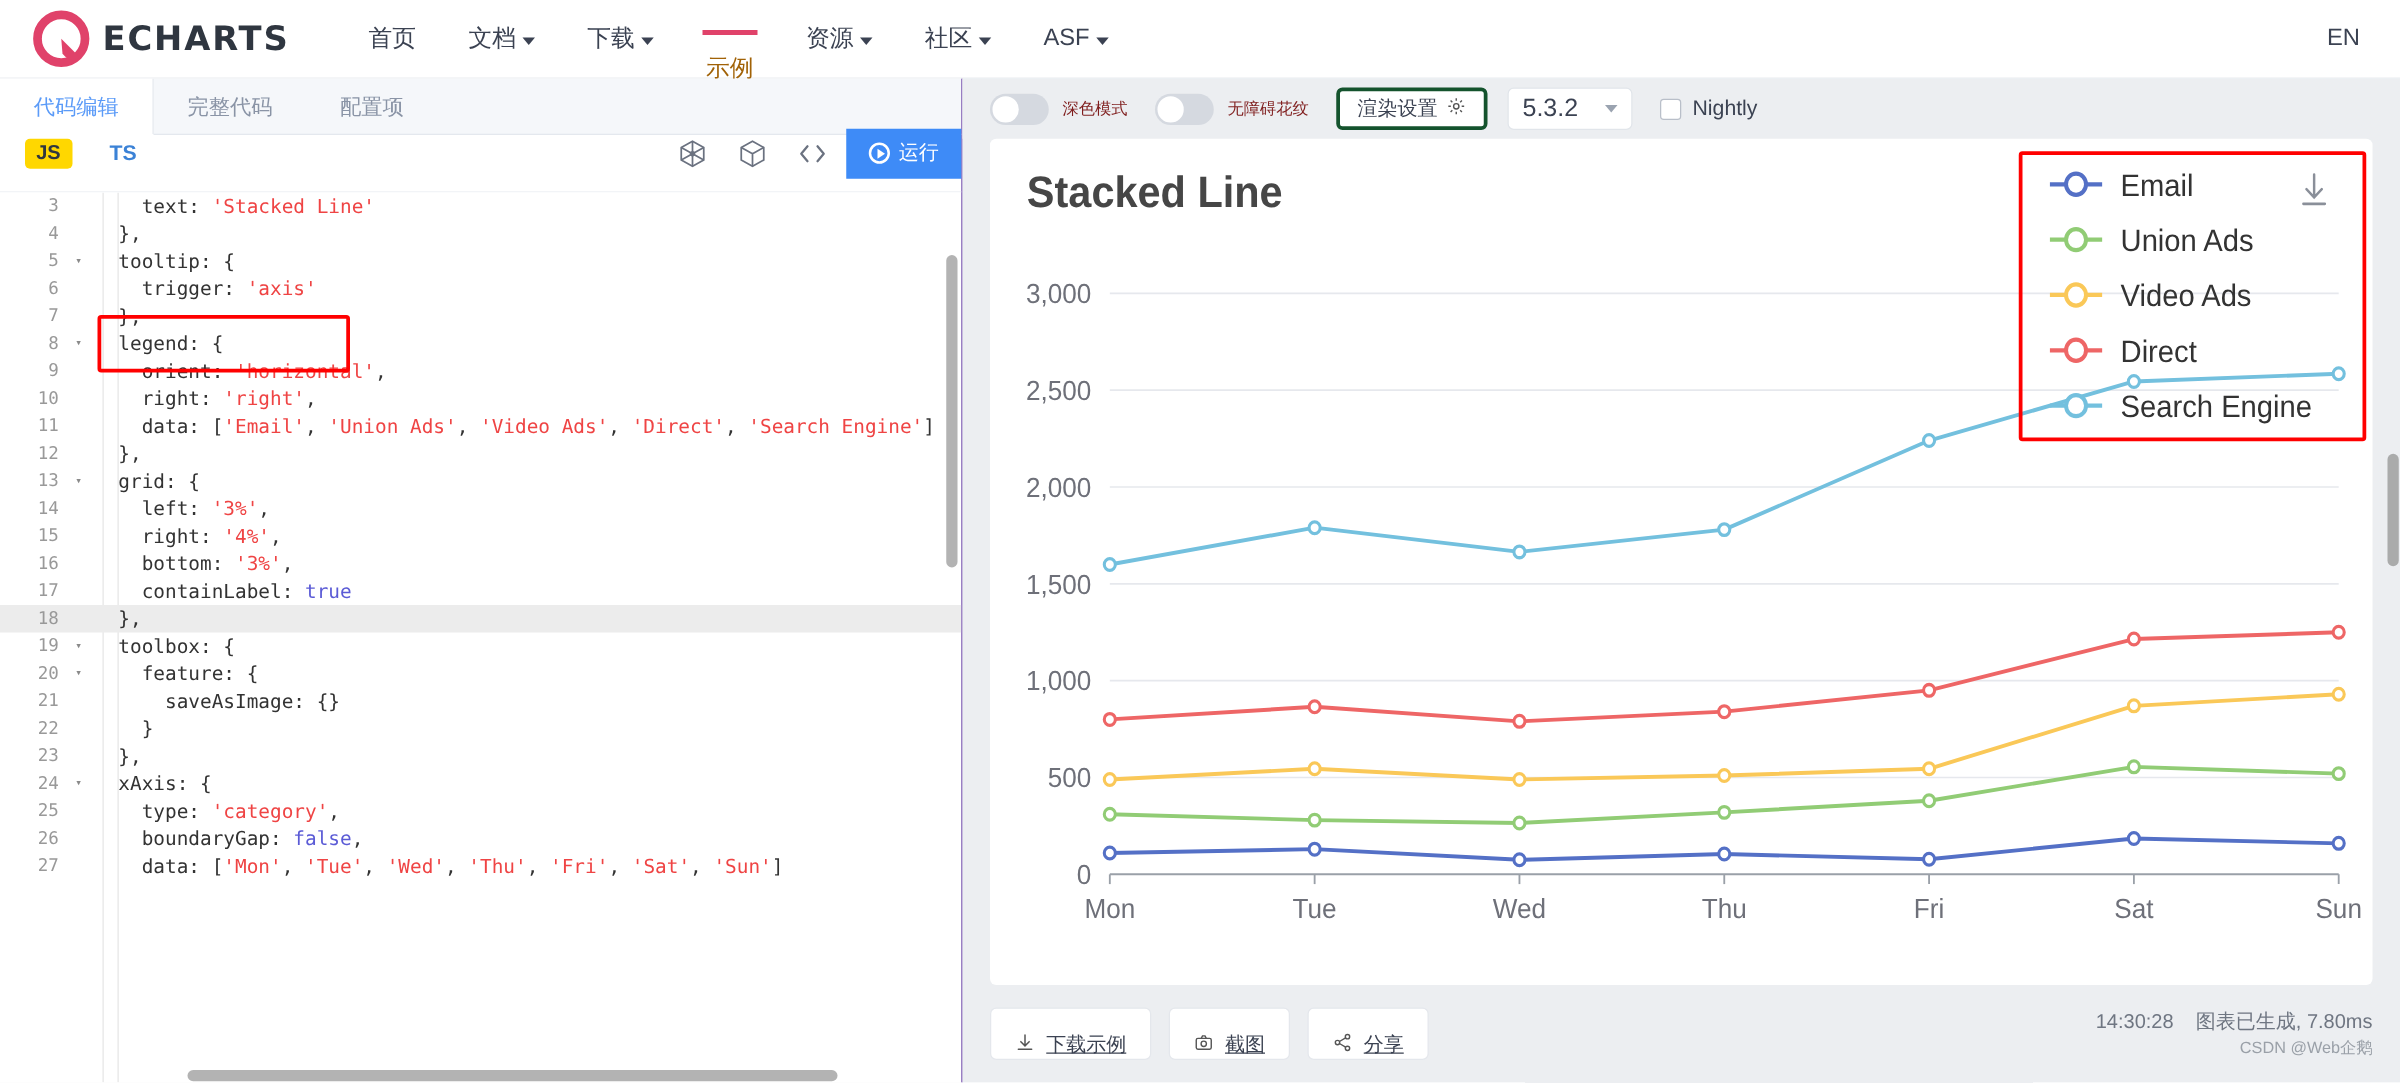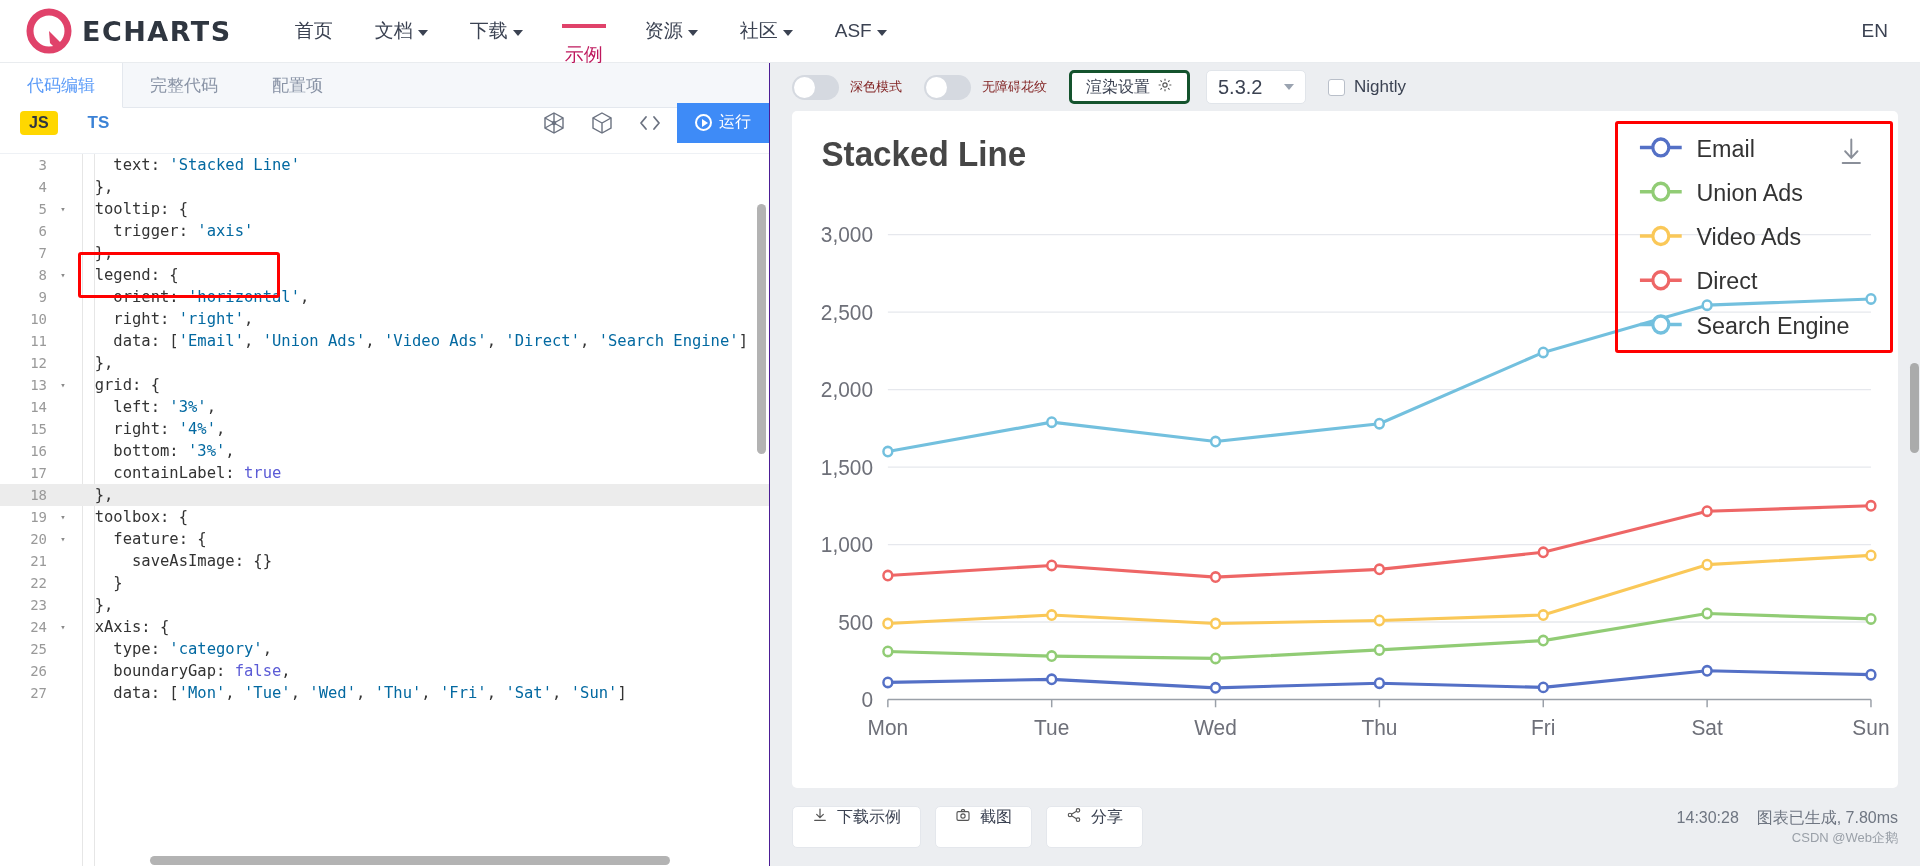--- a/index.html
+++ b/index.html
@@ -35,21 +35,21 @@
     font-size: 19px;
     color: #3b4252;
     padding: 0 21px;
     height: 100%;
     display: flex;
     align-items: center;
     cursor: pointer;
     position: relative;
     white-space: nowrap;
   }
-  .nav-item.active { color: #be185d; margin-top: 48px; }
+  .nav-item.active { color: #a16207; margin-top: 48px; }
   .nav-item.active::before {
     content: "";
     position: absolute;
     top: 0; left: 18px; right: 18px;
     height: 4px;
     background: #e0426a;
   }
   .caret {
     display: inline-block;
     margin-left: 5px;
@@ -201,21 +201,21 @@
     user-select: none;
   }
   .fold {
     width: 14px;
     flex: none;
     color: #8a8a8a;
     font-size: 9px;
     text-align: center;
   }
   .code-text { padding-left: 6px; color: #333; }
-  .tok-str { color: #0369a1; margin-top: 15px; }
+  .tok-str { color: #ef4444; margin-top: 15px; }
   .tok-kw  { color: #5b5bd6; }
 
   .code-scrollbar {
     position: absolute;
     right: 3px; top: 0;
     width: 9px;
     background: #9a9a9a;
     border-radius: 5px;
     opacity: .75;
   }
@@ -338,27 +338,28 @@
     padding: 0 22px;
     gap: 14px;
     position: relative;
   }
   .foot-btn {
     background: #fff;
     border: 1px solid #e4e7ec;
     border-radius: 5px;
     height: 42px;
     display: flex;
-    align-items: flex-start;
+    align-items: flex-end;
     gap: 9px;
     padding: 0 19px;
     font-size: 16px;
     color: #3b4252;
     cursor: pointer;
     white-space: nowrap;
+    text-decoration: underline;
   }
   .status {
     margin-left: auto;
     text-align: right;
     line-height: 1.35;
   }
   .status-line { font-size: 16px; color: #6f7682; white-space: nowrap; }
   .watermark { font-size: 13px; color: #9aa0a8; }
 
   .right-scroll-hint {

